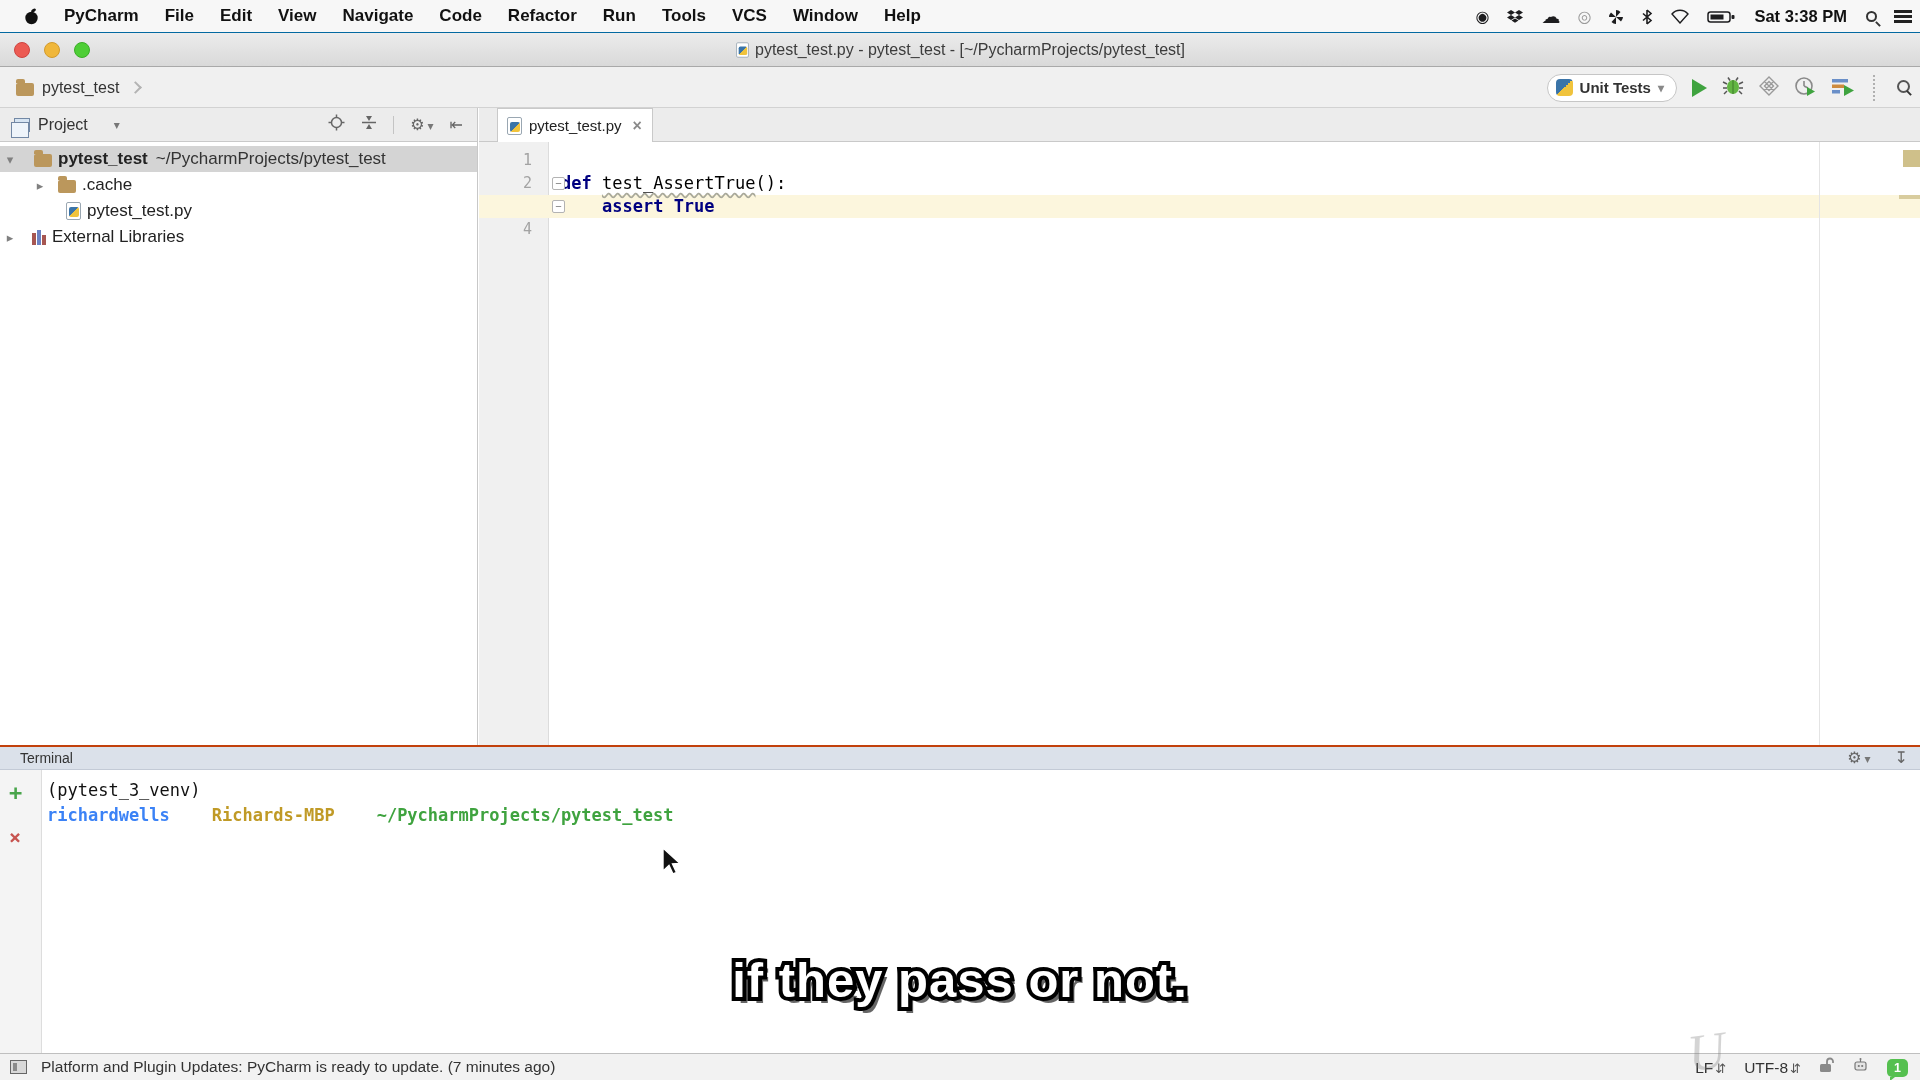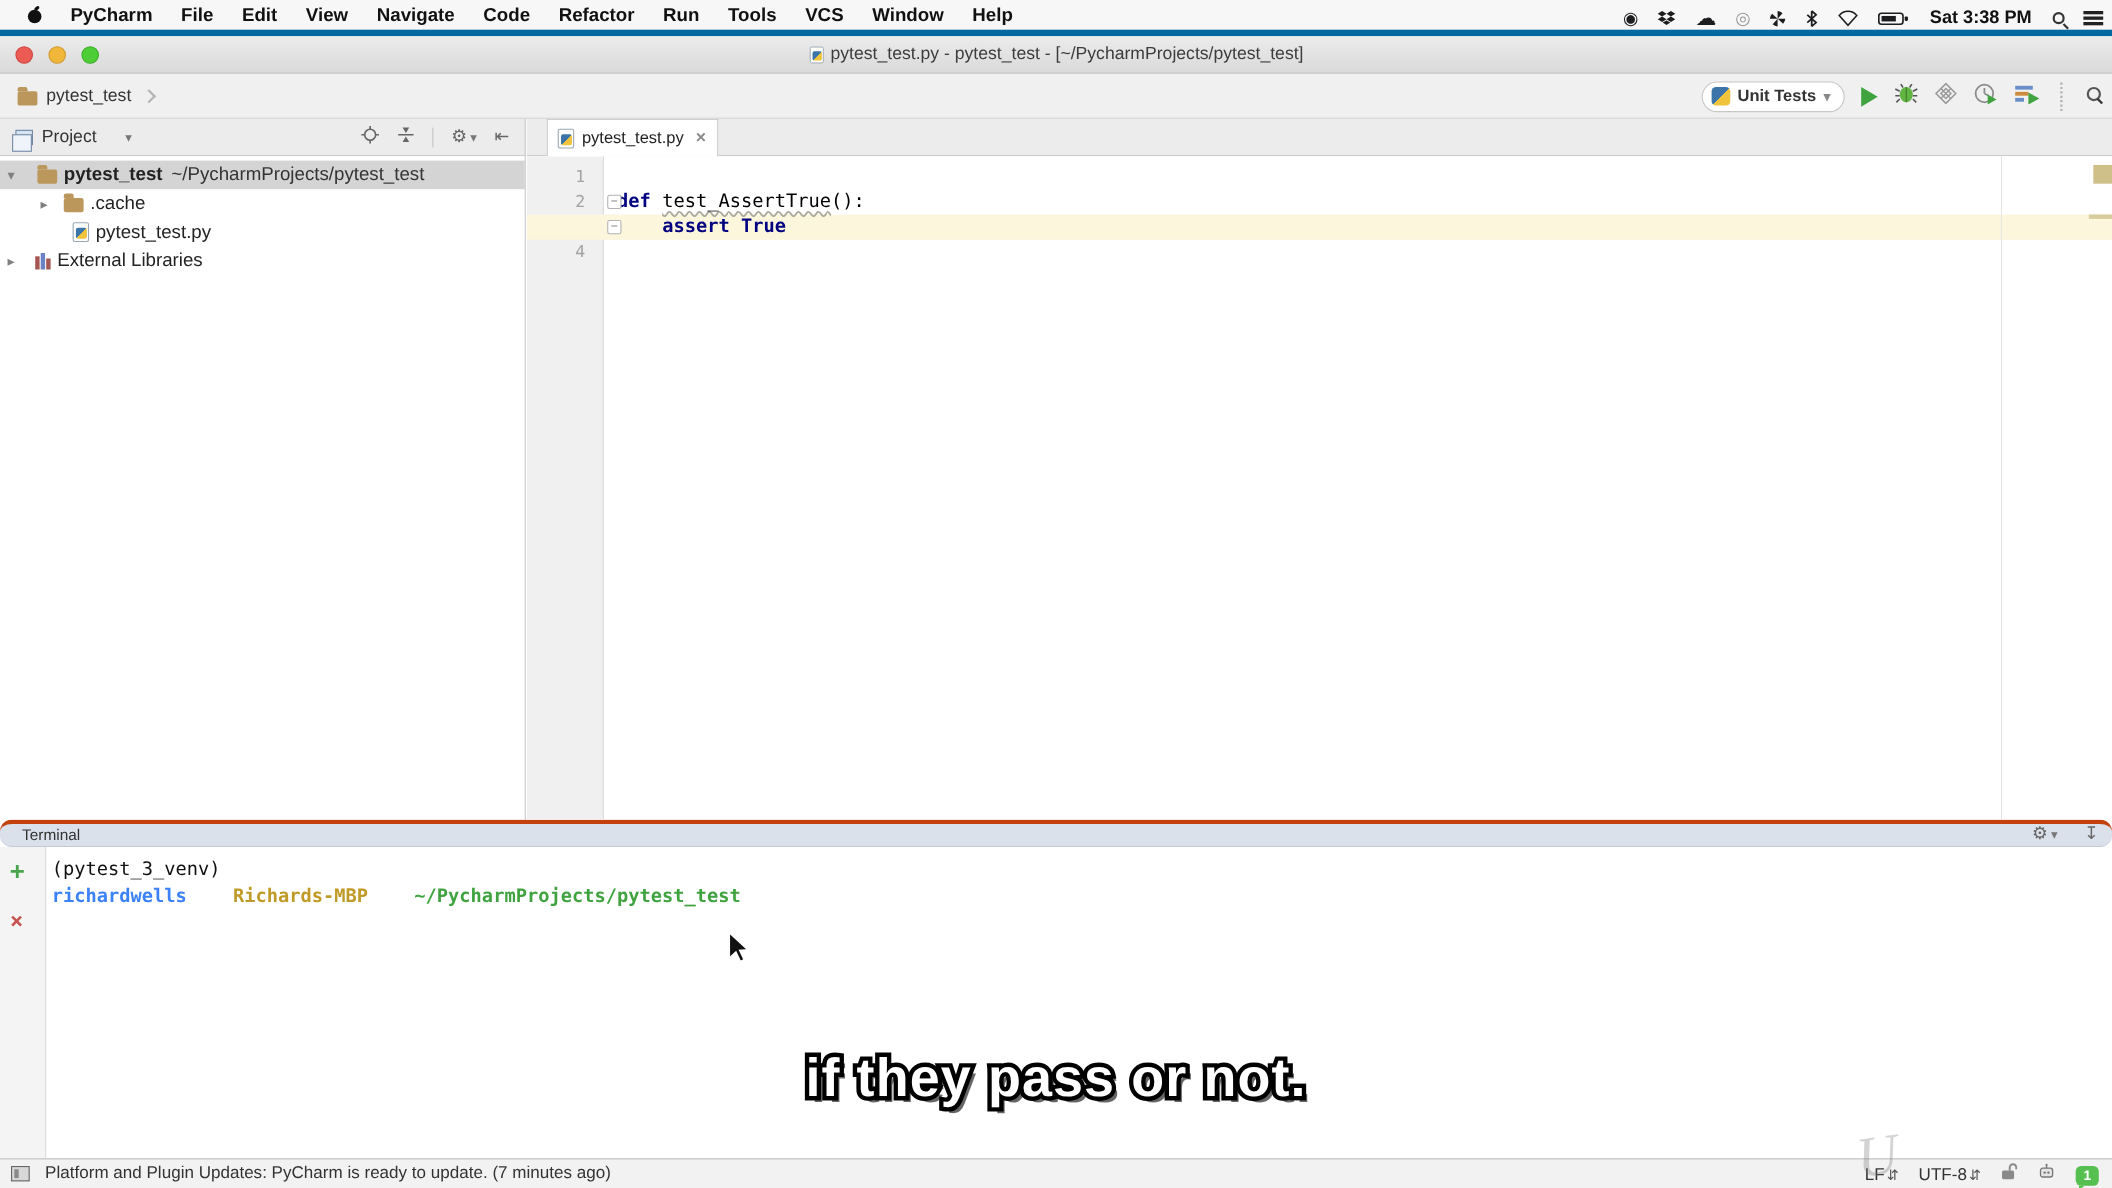--- a/index.html
+++ b/index.html
@@ -2,21 +2,21 @@
 <html><head>
 <meta charset="utf-8">
 <style>
   * { margin:0; padding:0; box-sizing:border-box; }
   html,body { width:1920px; height:1080px; overflow:hidden; }
   body { font-family:"Liberation Sans", sans-serif; background:#fff; }
   #screen { position:relative; width:1920px; height:1080px; background:#fff; }
 
   
   .menubar { position:absolute; left:0; top:0; width:1920px; height:33px;
-    background:#f7f7f7; border-bottom:6px solid #0369a1;
+    background:#f7f7f7; border-bottom:1px solid #0369a1;
     display:flex; align-items:center; font-size:17px; color:#111; }
   .menubar-left { display:flex; align-items:center; padding-left:14px; }
   .menu-item { padding:0 13px; height:33px; display:flex; align-items:center;font-weight:bold; }
   .menu-item.app { font-weight:bold; }
   .apple { padding:0 12px 0 10px; display:flex; align-items:center; }
   .menubar-right { position:absolute; right:8px; top:0; height:33px;
     display:flex; align-items:center; gap:17px; }
   .statusicon { font-size:16px; color:#1d1d1f; display:flex; align-items:center; }
   .menu-time { font-weight:600; font-size:16.5px; padding:0 2px; }
   .mag { position:relative; width:11px; height:11px; border:2px solid #333; border-radius:50%; display:inline-block; }
@@ -100,22 +100,22 @@
   .fn-name { text-decoration:underline; text-decoration-style:wavy; text-decoration-color:#a9a99a; text-underline-offset:3px; }
   .fold { position:absolute; left:73px; width:13px; height:13px; background:#fff; border:1px solid #b3b3b3;
     border-radius:2px; z-index:4; font-size:11px; line-height:11px; text-align:center; color:#777; }
   .fold.f2 { top:35px; } .fold.f3 { top:58px; }
   .margin-guide { position:absolute; left:1340px; top:0; bottom:0; width:1px; background:#e4e4e4; z-index:2; }
   .stripe-square { position:absolute; left:1424px; top:8px; width:17px; height:17px; background:#cfc08a; z-index:5; }
   .stripe-dash { position:absolute; left:1420px; top:53px; width:21px; height:4px; background:#d8cc9e; z-index:5; }
 
   
   .term-header { position:absolute; left:0; top:745px; width:1920px; height:25px;
-    background:#dbe1ea; border-top:4px solid #c2410c; border-bottom:1px solid #c3cad6;
-    display:flex; align-items:center; font-size:14px; color:#333;border-radius:11px; }
+    background:#dbe1ea; border-top:2px solid #c2410c; border-bottom:1px solid #c3cad6;
+    display:flex; align-items:center; font-size:14px; color:#333; }
   .term-header .t-title { margin-left:20px; }
   .th-icons { position:absolute; right:12px; display:flex; align-items:center; gap:24px; color:#555; }
   .term-body { position:absolute; left:0; top:770px; width:1920px; height:283px; background:#fff;
     font-family:"DejaVu Sans Mono", monospace; font-size:17px; color:#111; }
   .term-gutter { position:absolute; left:0; top:0; width:42px; height:283px; background:#f4f4f4; border-right:1px solid #ddd; }
   .tg-plus { position:absolute; left:9px; top:10px; color:#49a54b; font-size:22px; font-weight:bold; }
   .tg-close { position:absolute; left:9px; top:55px; color:#c75450; font-size:20px; font-weight:bold; }
   .term-lines { position:absolute; left:47px; top:8px; }
   .tline { height:25px; line-height:25px; white-space:pre; }
   .t-user { color:#3b82f6; font-weight:bold; margin-right:42px; }

